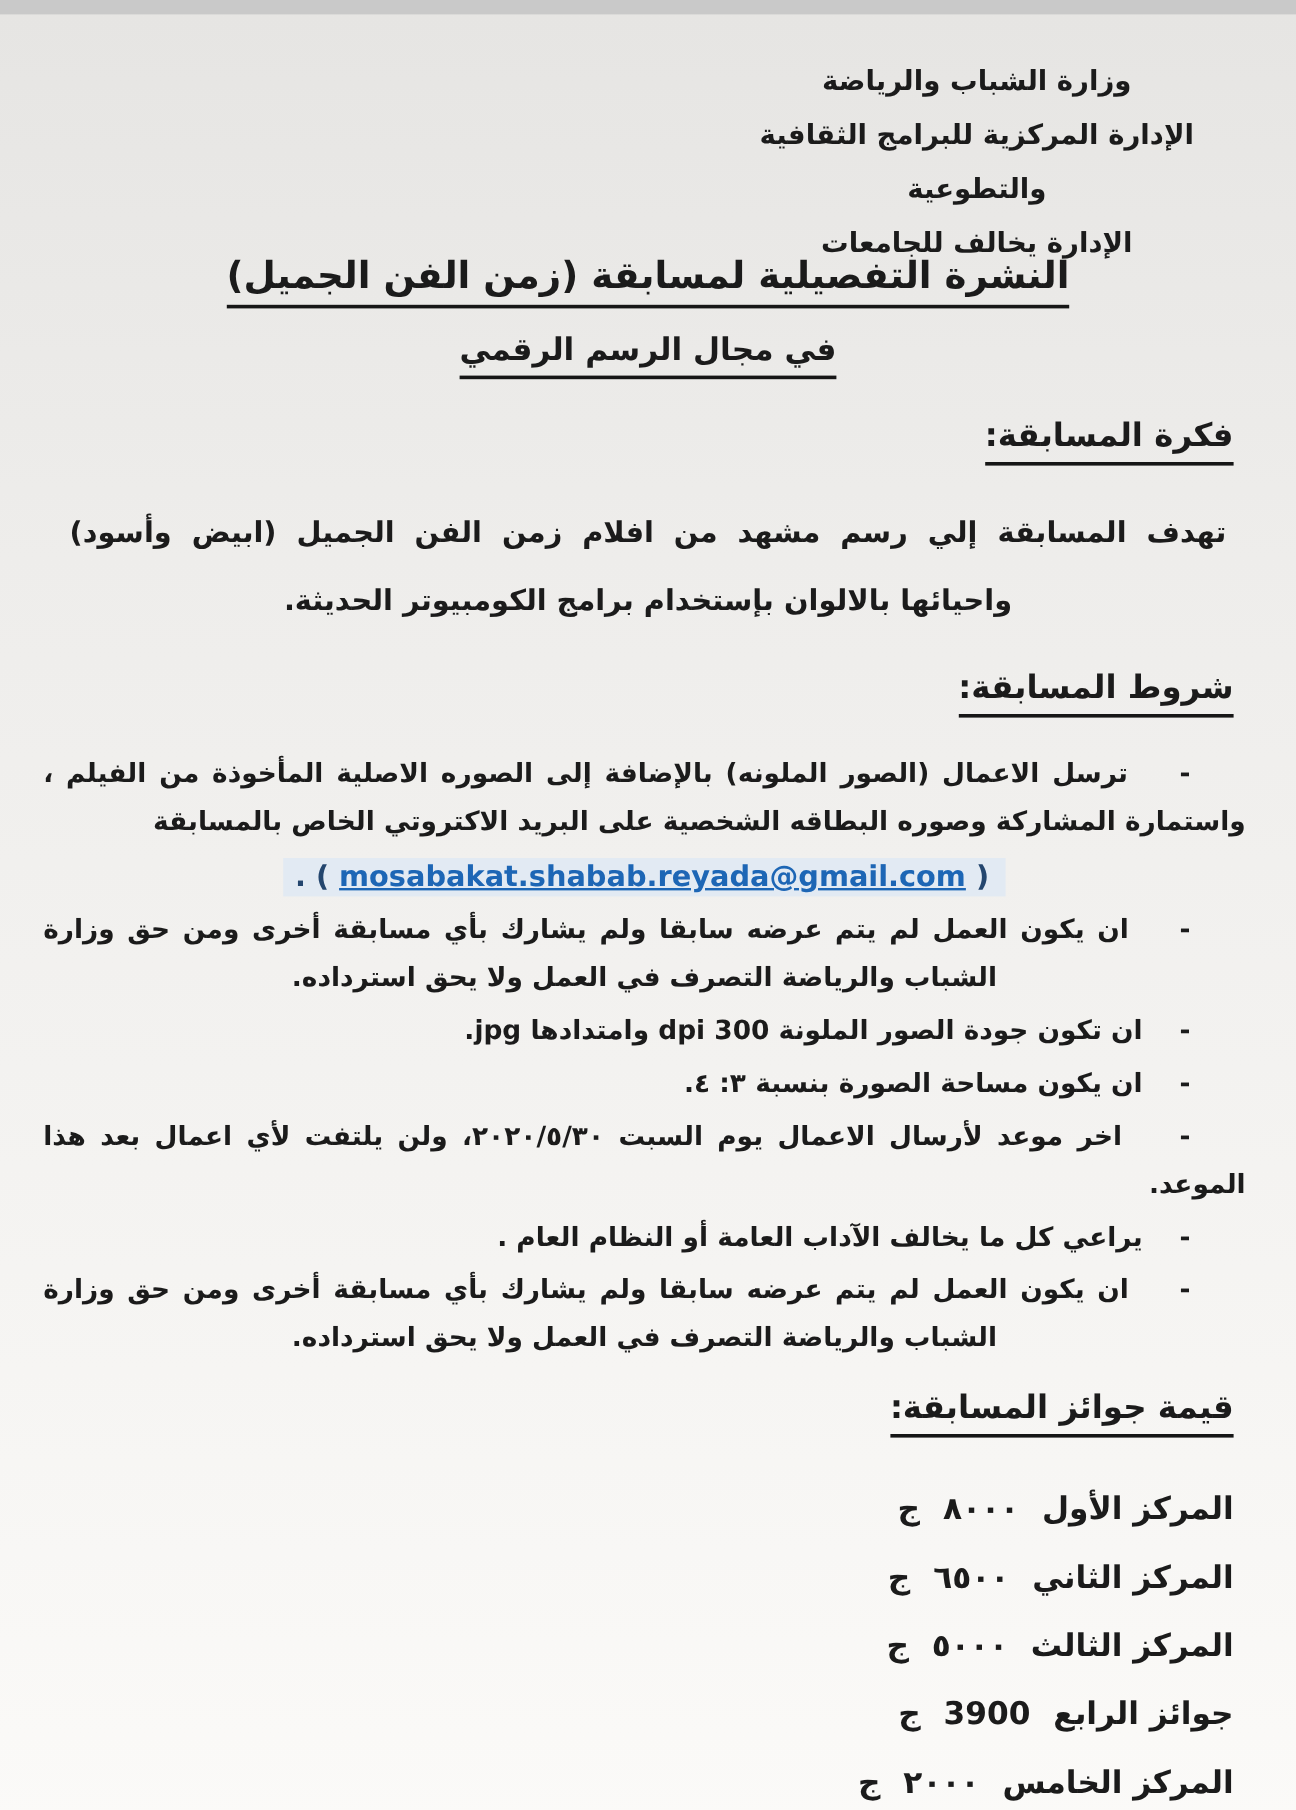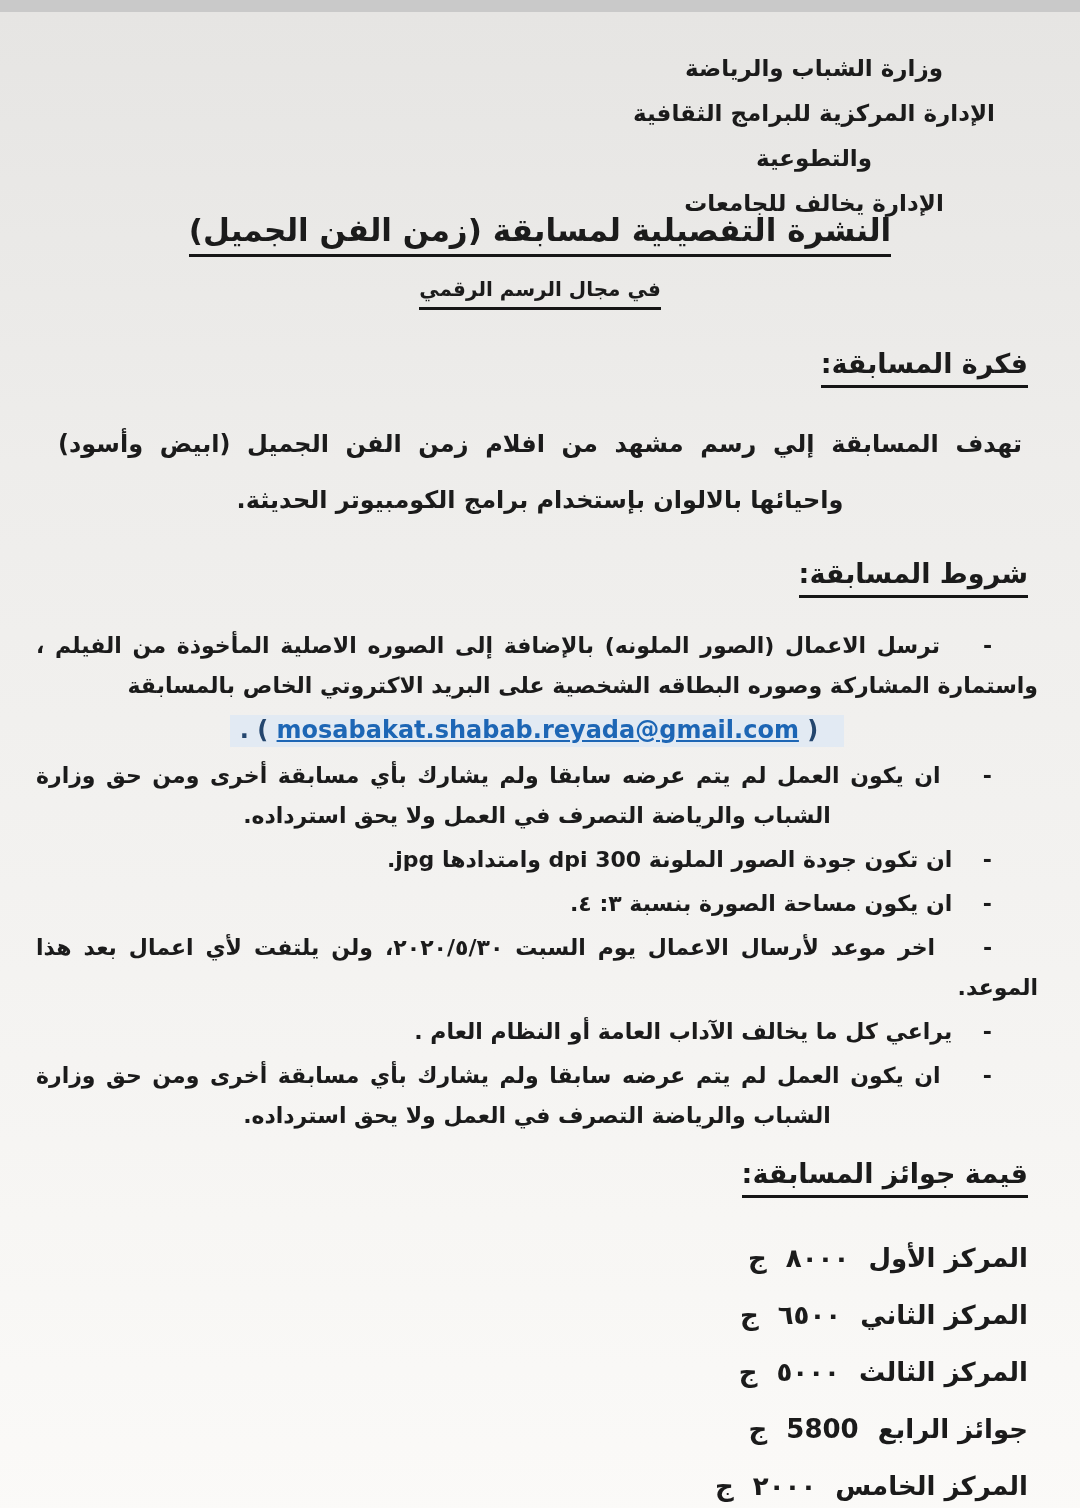--- a/index.html
+++ b/index.html
@@ -13,41 +13,41 @@
     color:#1b1b1b;
     overflow:hidden;
   }
   .letterhead {
     position:absolute; top:34px; right:46px; width:440px;
     text-align:center; font-size:23px; font-weight:bold; line-height:45px;
   }
   .title-block { position:absolute; top:200px; right:0; left:0; text-align:center; }
   .u { display:inline-block; border-bottom:3px solid #161616; padding-bottom:6px; }
   .title-line1 { font-size:31px; font-weight:800; }
-  .title-line2 { font-size:20px; font-weight:800; }
+  .title-line2 { font-size:26px; font-weight:800; }
   .title-row + .title-row { margin-top:20px; }
   .sec-heading { position:absolute; right:52px; font-size:27px; font-weight:800; }
   .h-idea { top:336px; }
   .h-cond { top:546px; }
   .h-prizes { top:1146px; }
   .idea-body {
     position:absolute; top:404px; right:58px; left:58px;
     font-size:24px; font-weight:bold; line-height:56px;
     text-align:justify; text-align-last:center;
   }
   .cond-list {
     position:absolute; top:614px; right:42px; left:36px;
     font-size:22px; font-weight:bold; line-height:40px;
   }
   .cond-item { text-align:justify; text-indent:46px; margin-bottom:4px; }
   .cond-item.center-last { text-align-last:center; }
   .dash { display:inline; }
   .dash:after { content:"\00a0\00a0\00a0\00a0"; }
   .email-line { direction:ltr; text-align:center; font-size:24px; margin:3px 0 6px 0; }
-  .email-box { background:#e2eaf3; padding:1px 26px 3px 10px; }
+  .email-box { background:#e2eaf3; padding:1px 14px 3px 10px; }
   .email-wrap { color:#24466e; font-weight:bold; }
   .email-addr { color:#1d66b5; font-weight:bold; text-decoration:underline; cursor:pointer; }
   .prizes-list {
     position:absolute; top:1218px; right:52px;
     font-size:26px; font-weight:bold; line-height:57px; text-align:right;
   }
   .prize-amount { margin:0 10px; }
 </style>
 </head>
 <body>
@@ -88,17 +88,17 @@
       <div class="cond-item center-last"><span class="dash">-</span><span>ان يكون العمل لم يتم عرضه سابقا ولم يشارك بأي مسابقة أخرى ومن حق وزارة الشباب والرياضة التصرف في العمل ولا يحق استرداده.</span></div>
     </div>
 
   <div class="sec-heading h-prizes">
     <span class="u">قيمة جوائز المسابقة:</span>
   </div>
   <div class="prizes-list" id="prizes-list">
       <div class="prize-row"><span>المركز الأول</span> <span class="prize-amount">٨٠٠٠</span> <span>ج</span></div>
       <div class="prize-row"><span>المركز الثاني</span> <span class="prize-amount">٦٥٠٠</span> <span>ج</span></div>
       <div class="prize-row"><span>المركز الثالث</span> <span class="prize-amount">٥٠٠٠</span> <span>ج</span></div>
-      <div class="prize-row"><span>جوائز الرابع</span> <span class="prize-amount">5800</span> <span>ج</span></div>
+      <div class="prize-row"><span>جوائز الرابع</span> <span class="prize-amount">3900</span> <span>ج</span></div>
       <div class="prize-row"><span>المركز الخامس</span> <span class="prize-amount">٢٠٠٠</span> <span>ج</span></div>
     </div>
 
 </div>
 
 </body></html>

